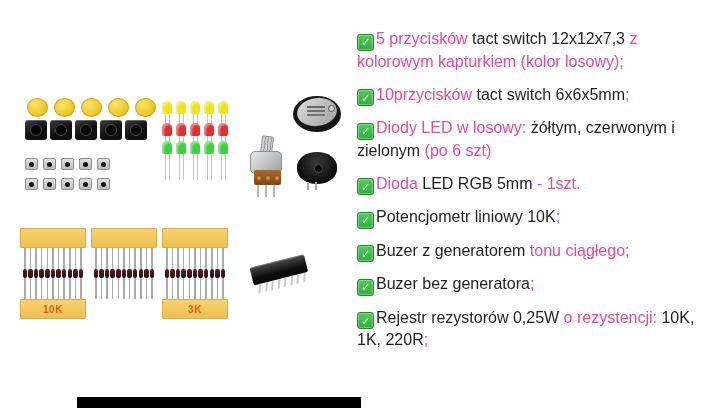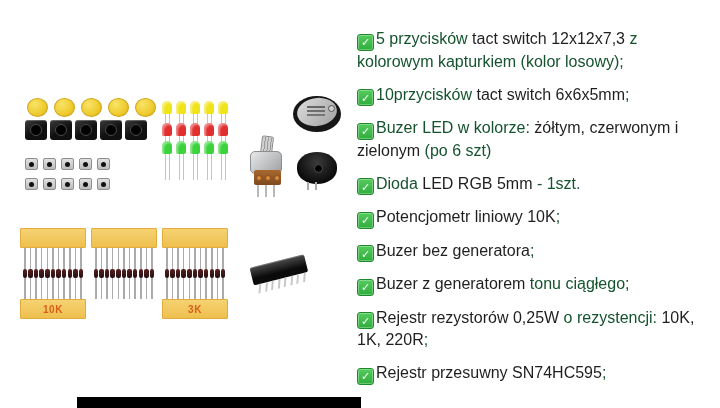--- a/index.html
+++ b/index.html
@@ -6,21 +6,21 @@
   body{
     width:720px;height:408px;position:relative;overflow:hidden;
     background:#ffffff;
     font-family:"Liberation Sans","DejaVu Sans",sans-serif;
   }
   
   .checklist{position:absolute;left:357px;top:28px;width:358px;}
   .checklist-item{
     font-size:16px;line-height:22px;color:#333;margin-bottom:11px;
   }
-  .seg{color:#14532d;}
+  .seg{color:#ec4899;}
   .seg.bold{font-weight:400;color:#1f1f1f;}
   .checkbox{
     display:inline-flex;align-items:center;justify-content:center;
     width:15px;height:15px;margin-right:2px;vertical-align:-2px;
     background:linear-gradient(#55cb5e,#2fae3c);
     border:1px solid #1d8a2a;border-radius:3px;
     box-shadow:inset 0 0 0 1px rgba(255,255,255,.3);
     color:#fff;font-size:11px;font-weight:bold;
   }
   
@@ -411,22 +411,21 @@
         <div class="icpin"></div>
         <div class="icpin"></div>
         <div class="icpin"></div>
       </div>
   </div>
 </div>
 
 <div class="checklist">
     <div class="checklist-item"><span class="checkbox">✓</span><span class="seg">5 przycisków </span><span class="seg bold">tact switch 12x12x7,3</span><span class="seg"> z kolorowym kapturkiem (kolor losowy);</span></div>
     <div class="checklist-item"><span class="checkbox">✓</span><span class="seg">10przycisków </span><span class="seg bold">tact switch 6x6x5mm</span><span class="seg">;</span></div>
-    <div class="checklist-item"><span class="checkbox">✓</span><span class="seg">Buzer LED w kolorze: </span><span class="seg bold">żółtym, czerwonym i zielonym</span><span class="seg"> (po 6 szt)</span></div>
+    <div class="checklist-item"><span class="checkbox">✓</span><span class="seg">Diody LED w losowy: </span><span class="seg bold">żółtym, czerwonym i zielonym</span><span class="seg"> (po 6 szt)</span></div>
     <div class="checklist-item"><span class="checkbox">✓</span><span class="seg">Dioda </span><span class="seg bold">LED RGB 5mm</span><span class="seg"> - 1szt.</span></div>
     <div class="checklist-item"><span class="checkbox">✓</span><span class="seg bold">Potencjometr liniowy 10K</span><span class="seg">;</span></div>
+    <div class="checklist-item"><span class="checkbox">✓</span><span class="seg bold">Buzer z generatorem</span><span class="seg"> tonu ciągłego;</span></div>
     <div class="checklist-item"><span class="checkbox">✓</span><span class="seg bold">Buzer bez generatora</span><span class="seg">;</span></div>
-    <div class="checklist-item"><span class="checkbox">✓</span><span class="seg bold">Buzer z generatorem</span><span class="seg"> tonu ciągłego;</span></div>
     <div class="checklist-item"><span class="checkbox">✓</span><span class="seg bold">Rejestr rezystorów 0,25W</span><span class="seg"> o rezystencji: </span><span class="seg bold">10K, 1K, 220R</span><span class="seg">;</span></div>
-    <div class="checklist-item"><span class="checkbox">✓</span><span class="seg bold">Rejestr przesuwny SN74HC595</span><span class="seg">;</span></div>
   </div>
 
 <div class="bottom-bar" style="background: rgb(0, 0, 0);"></div>
 
 </body></html>

